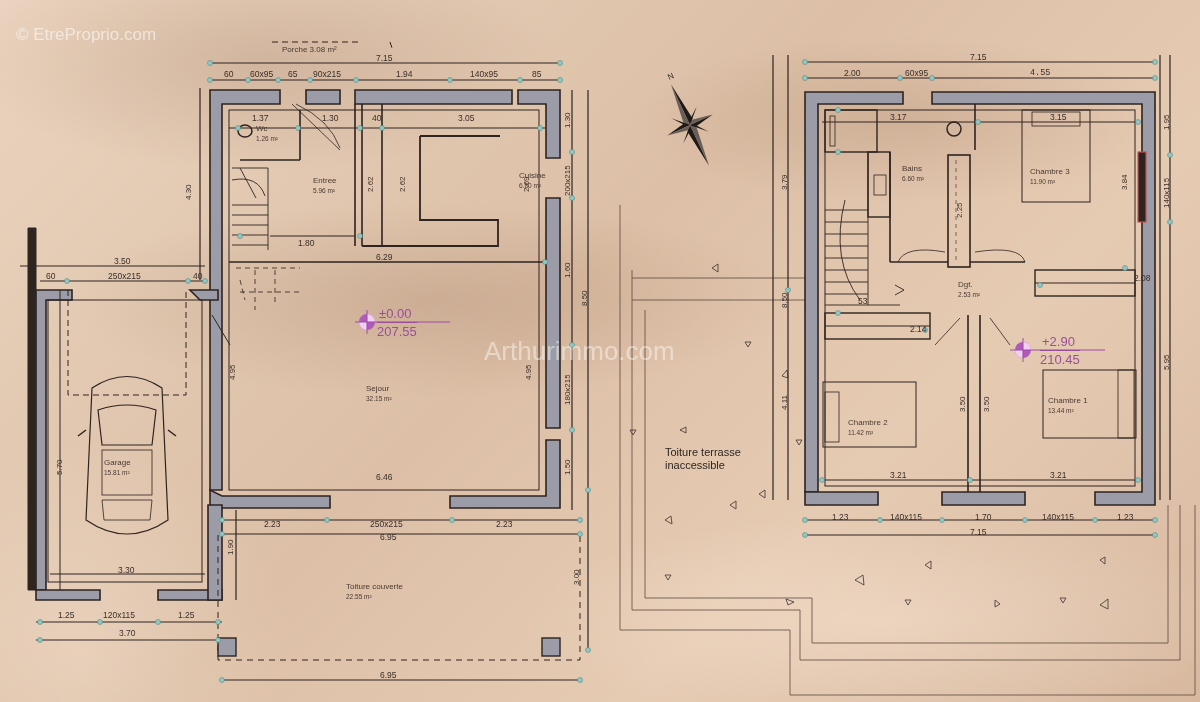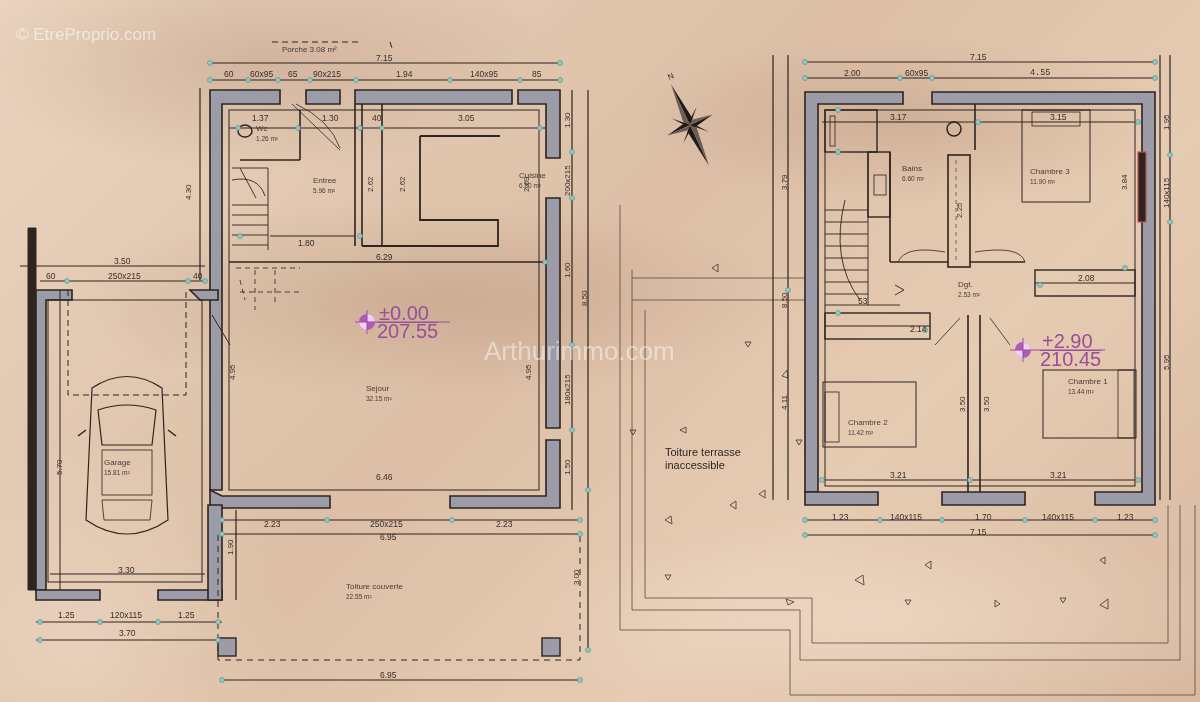--- a/index.html
+++ b/index.html
@@ -13,21 +13,21 @@
       radial-gradient(ellipse 520px 150px at 880px 620px, rgba(255,240,225,.35), transparent 70%),
       radial-gradient(ellipse 300px 300px at 80px 650px, rgba(255,240,225,.3), transparent 70%),
       linear-gradient(135deg,#ead4bf 0%,#dcbfa6 45%,#e6cbb3 70%,#d8b9a0 100%);}
   svg{position:absolute;left:0;top:0;}
   .wm{position:absolute;color:rgba(255,255,255,.55);font-size:17px;}
   .wm2{position:absolute;color:rgba(255,255,255,.45);font-size:26px;}
   .lbl{position:absolute;color:#4a3a32;font-size:8px;line-height:10px;text-align:left;white-space:nowrap;}
   .lbl .a{font-size:6.5px;display:block;}
   .dim{position:absolute;color:#3a2e28;font-size:8.5px;white-space:nowrap;}
   .vdim{position:absolute;color:#3a2e28;font-size:8px;white-space:nowrap;transform:rotate(-90deg);transform-origin:left top;}
-  .lvl{position:absolute;color:#9a4e9a;font-size:20px;line-height:17px;}
+  .lvl{position:absolute;color:#9a4e9a;font-size:13px;line-height:17px;}
   .lvl .t{display:block;border-bottom:1px solid #9a4e9a;padding:0 2px;}
   .roof{position:absolute;color:#2e2622;font-size:11px;line-height:13px;}
 </style>
 </head>
 <body>
 
 <div class="bg"></div>
 
 <svg width="1200" height="702" viewBox="0 0 1200 702">
   <defs>
@@ -340,21 +340,21 @@
 <div class="dim" style="left:298px;top:226px;margin-top:12px;">1.80</div>
 <div class="dim" style="left:376px;top:252px;">6.29</div>
 <div class="dim" style="left:376px;top:472px;">6.46</div>
 <div class="dim" style="left:114px;top:256px;">3.50</div>
 <div class="dim" style="left:108px;top:271px;">250x215</div>
 <div class="dim" style="left:46px;top:271px;">60</div>
 <div class="dim" style="left:193px;top:271px;">40</div>
 <div class="vdim" style="left:55px;top:475px;">5.70</div>
 <div class="dim" style="left:118px;top:565px;text-align:center;">3.30</div>
 <div class="dim" style="left:58px;top:610px;">1.25</div>
-<div class="dim" style="left:110px;top:610px;">120x115</div>
+<div class="dim" style="left:103px;top:610px;">120x115</div>
 <div class="dim" style="left:178px;top:610px;">1.25</div>
 <div class="dim" style="left:119px;top:628px;">3.70</div>
 <div class="dim" style="left:264px;top:519px;">2.23</div>
 <div class="dim" style="left:370px;top:519px;">250x215</div>
 <div class="dim" style="left:496px;top:519px;">2.23</div>
 <div class="dim" style="left:380px;top:532px;">6.95</div>
 <div class="dim" style="left:380px;top:670px;">6.95</div>
 <div class="vdim" style="left:572px;top:585px;">3.00</div>
 <div class="vdim" style="left:226px;top:555px;">1.90</div>
 <div class="vdim" style="left:184px;top:200px;">4.30</div>
@@ -370,31 +370,31 @@
 <div class="vdim" style="left:228px;top:380px;">4.95</div>
 <div class="vdim" style="left:524px;top:380px;">4.95</div>
 
 <div class="roof" style="left:665px;top:446px;"><span>Toiture terrasse</span><br><span>inaccessible</span></div>
 <div class="dim" style="left:668px;top:72px;font-size:8px;transform:rotate(-25deg);">N</div>
 
 <div class="lbl" style="left:902px;top:164px;"><span>Bains</span><span class="a">6.60 m²</span></div>
 <div class="lbl" style="left:1030px;top:167px;"><span>Chambre 3</span><span class="a">11.90 m²</span></div>
 <div class="lbl" style="left:958px;top:280px;"><span>Dgt.</span><span class="a">2.53 m²</span></div>
 <div class="lbl" style="left:848px;top:418px;"><span>Chambre 2</span><span class="a">11.42 m²</span></div>
-<div class="lbl" style="left:1048px;top:377px;margin-left:20px;"><span>Chambre 1</span><span class="a">13.44 m²</span></div>
+<div class="lbl" style="left:1048px;top:396px;"><span>Chambre 1</span><span class="a">13.44 m²</span></div>
 
 <div class="lvl" style="left:1040px;top:333px;"><span class="t">+2.90</span><span>210.45</span></div>
 
 <div class="dim" style="left:970px;top:52px;">7.15</div>
 <div class="dim" style="left:844px;top:68px;">2.00</div>
 <div class="dim" style="left:905px;top:68px;">60x95</div>
 <div class="dim" style="left:1030px;top:68px;font-family:Liberation Mono, monospace;">4.55</div>
 <div class="dim" style="left:890px;top:112px;">3.17</div>
 <div class="dim" style="left:1050px;top:112px;">3.15</div>
-<div class="dim" style="left:1078px;top:273px;text-align:right;">2.08</div>
+<div class="dim" style="left:1134px;top:273px;text-align:right;">2.08</div>
 <div class="dim" style="left:910px;top:324px;">2.14</div>
 <div class="dim" style="left:858px;top:296px;">53</div>
 <div class="dim" style="left:890px;top:470px;">3.21</div>
 <div class="dim" style="left:1050px;top:470px;">3.21</div>
 <div class="dim" style="left:832px;top:512px;">1.23</div>
 <div class="dim" style="left:890px;top:512px;">140x115</div>
 <div class="dim" style="left:975px;top:512px;">1.70</div>
 <div class="dim" style="left:1042px;top:512px;">140x115</div>
 <div class="dim" style="left:1117px;top:512px;">1.23</div>
 <div class="dim" style="left:970px;top:527px;">7.15</div>

